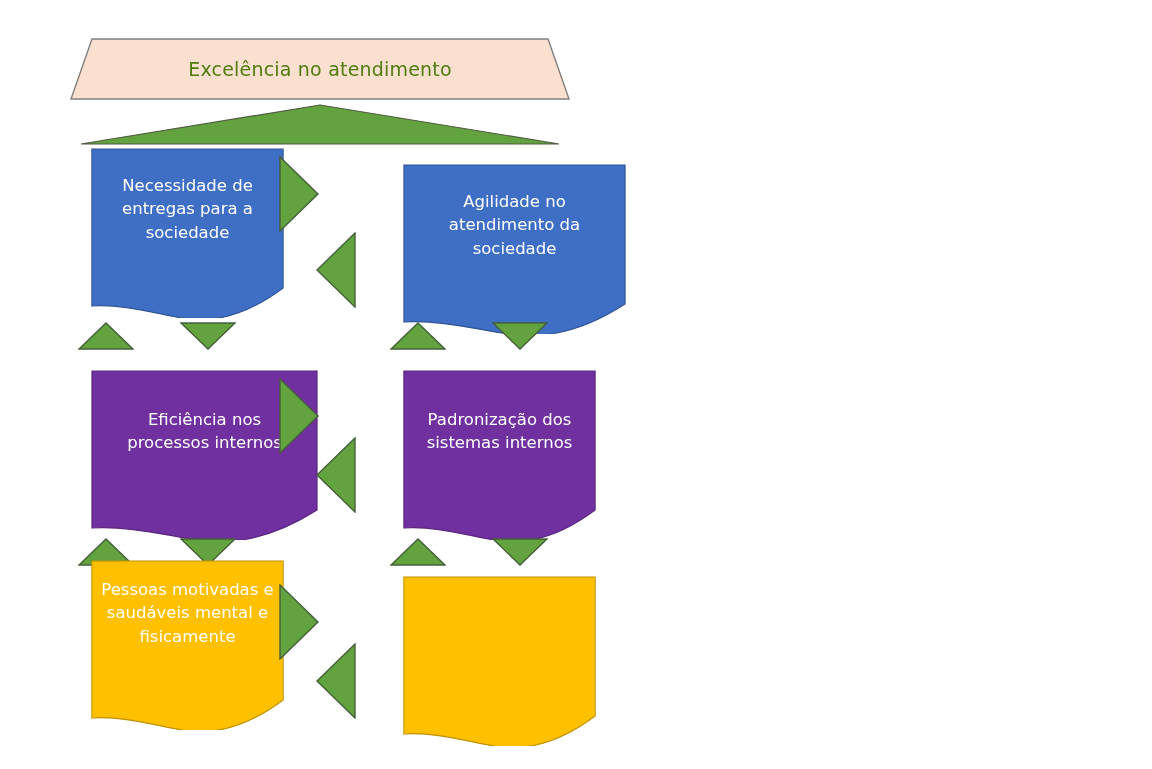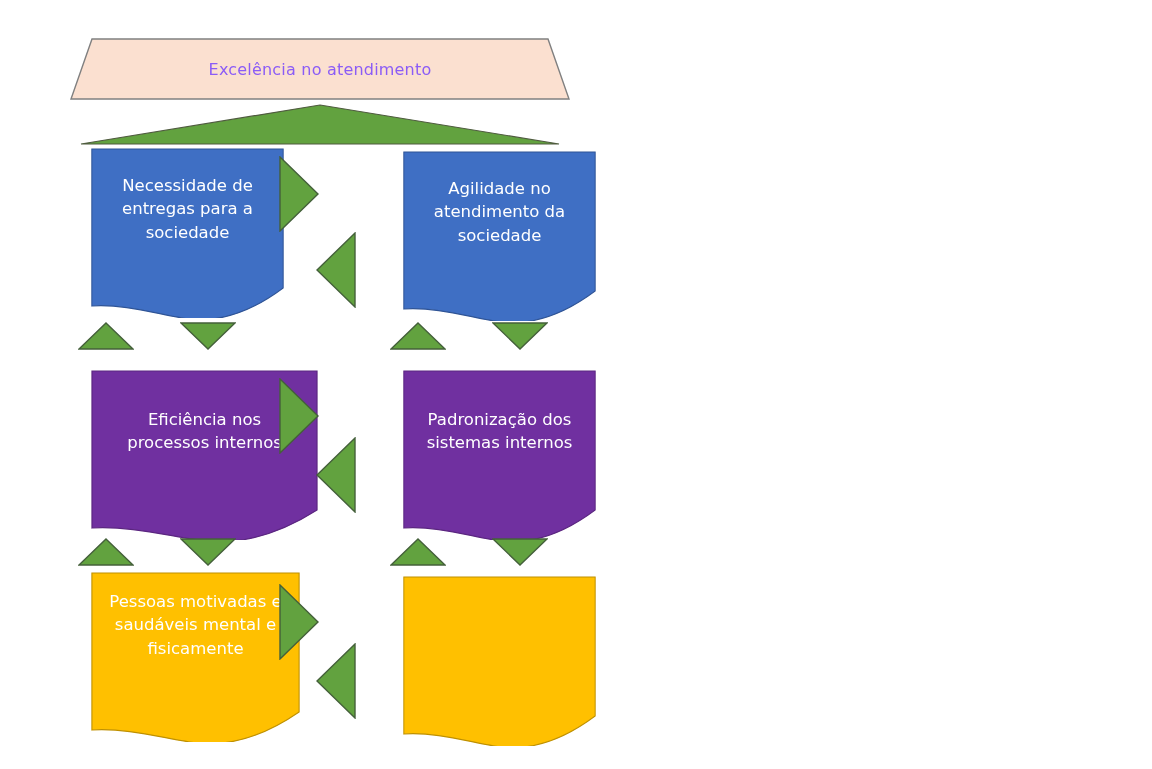--- a/index.html
+++ b/index.html
@@ -30,22 +30,22 @@
   .banner svg { display: block; width: 100%; height: 100%; }
   .banner-label {
     position: absolute;
     left: 0;
     top: 0;
     width: 100%;
     height: 100%;
     display: flex;
     align-items: center;
     justify-content: center;
-    font-size: 16px;
-    color: #8b5cf6;
+    font-size: 19px;
+    color: #4d7c0f;
     letter-spacing: 0.2px;
     white-space: nowrap;
     pointer-events: none;
   }
 
   
   .spreader {
     position: absolute;
     left: 80px;
     top: 104px;
@@ -79,24 +79,24 @@
     line-height: 1.42;
     white-space: pre-line;
     pointer-events: none;
   }
   .wavebox.row1 .txt { top: 26px; }
   .wavebox.row2 .txt { top: 38px; }
   .wavebox.row3 .txt { top: 18px; }
 
   
   .r1c1 { left: 43px;  top: 148px; }
-  .r1c2 { left: 355px; top: 151px; }
+  .r1c2 { left: 355px; top: 164px; padding-left: 30px; }
   .r2c1 { left: 43px;  top: 370px; padding-left: 34px; }
   .r2c2 { left: 355px; top: 370px; }
-  .r3c1 { left: 43px;  top: 572px; padding-left: 16px; }
+  .r3c1 { left: 43px;  top: 560px; }
   .r3c2 { left: 355px; top: 576px; }
 
   
   .tri {
     position: absolute;
   }
   .tri svg { display: block; width: 100%; height: 100%; }
 
   
   .tri-right { width: 40px; height: 76px; }

